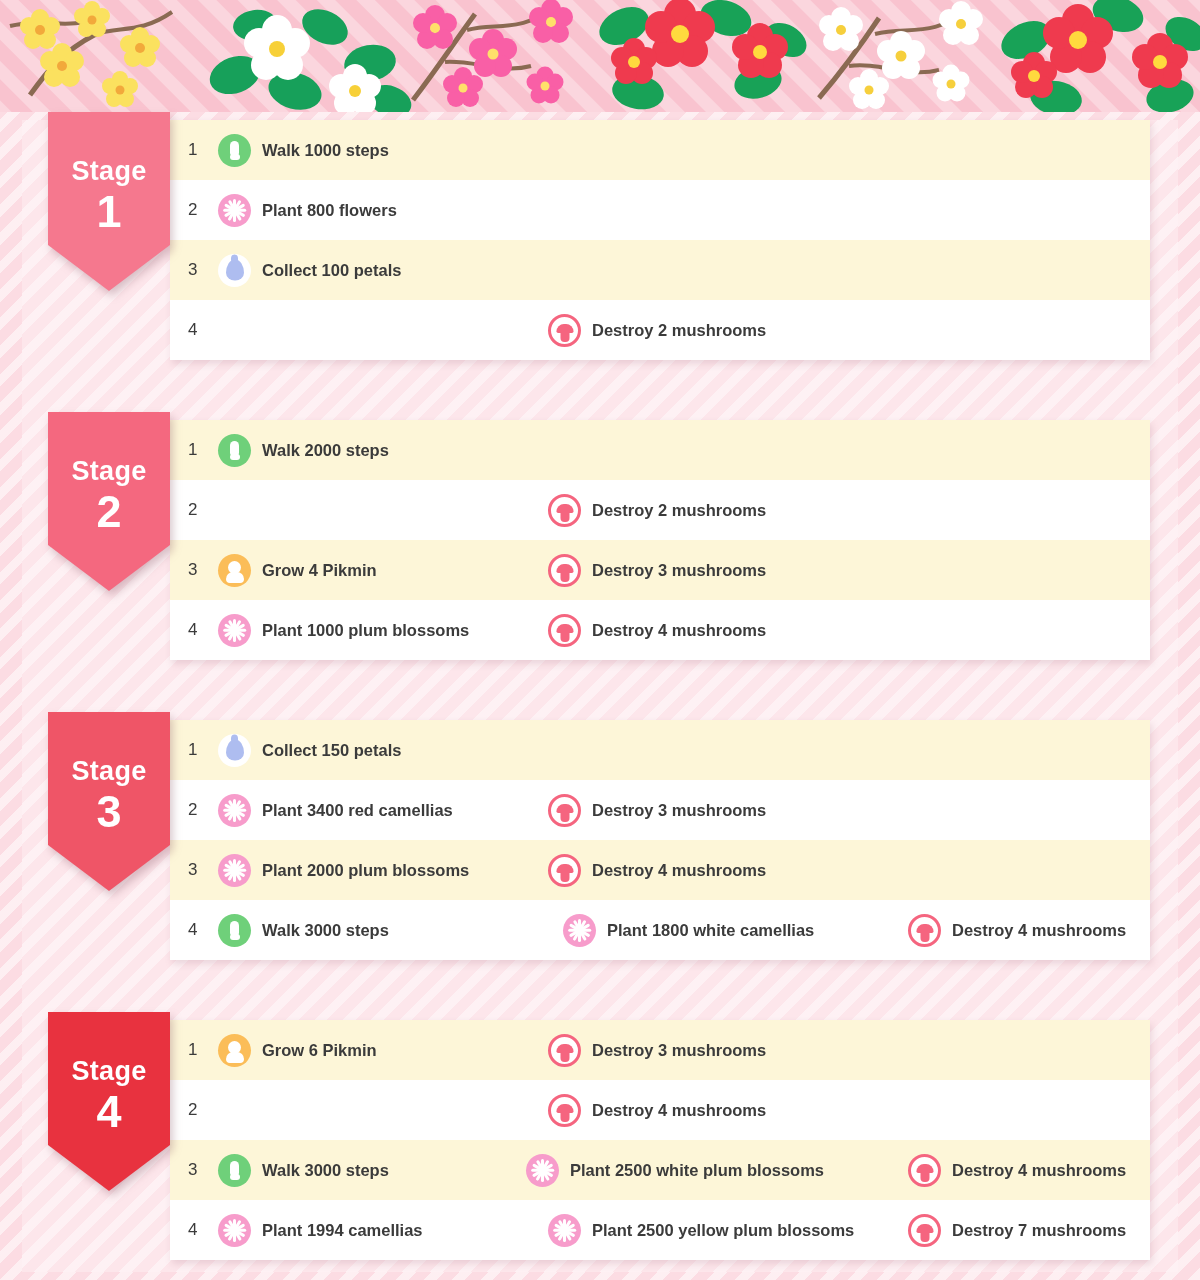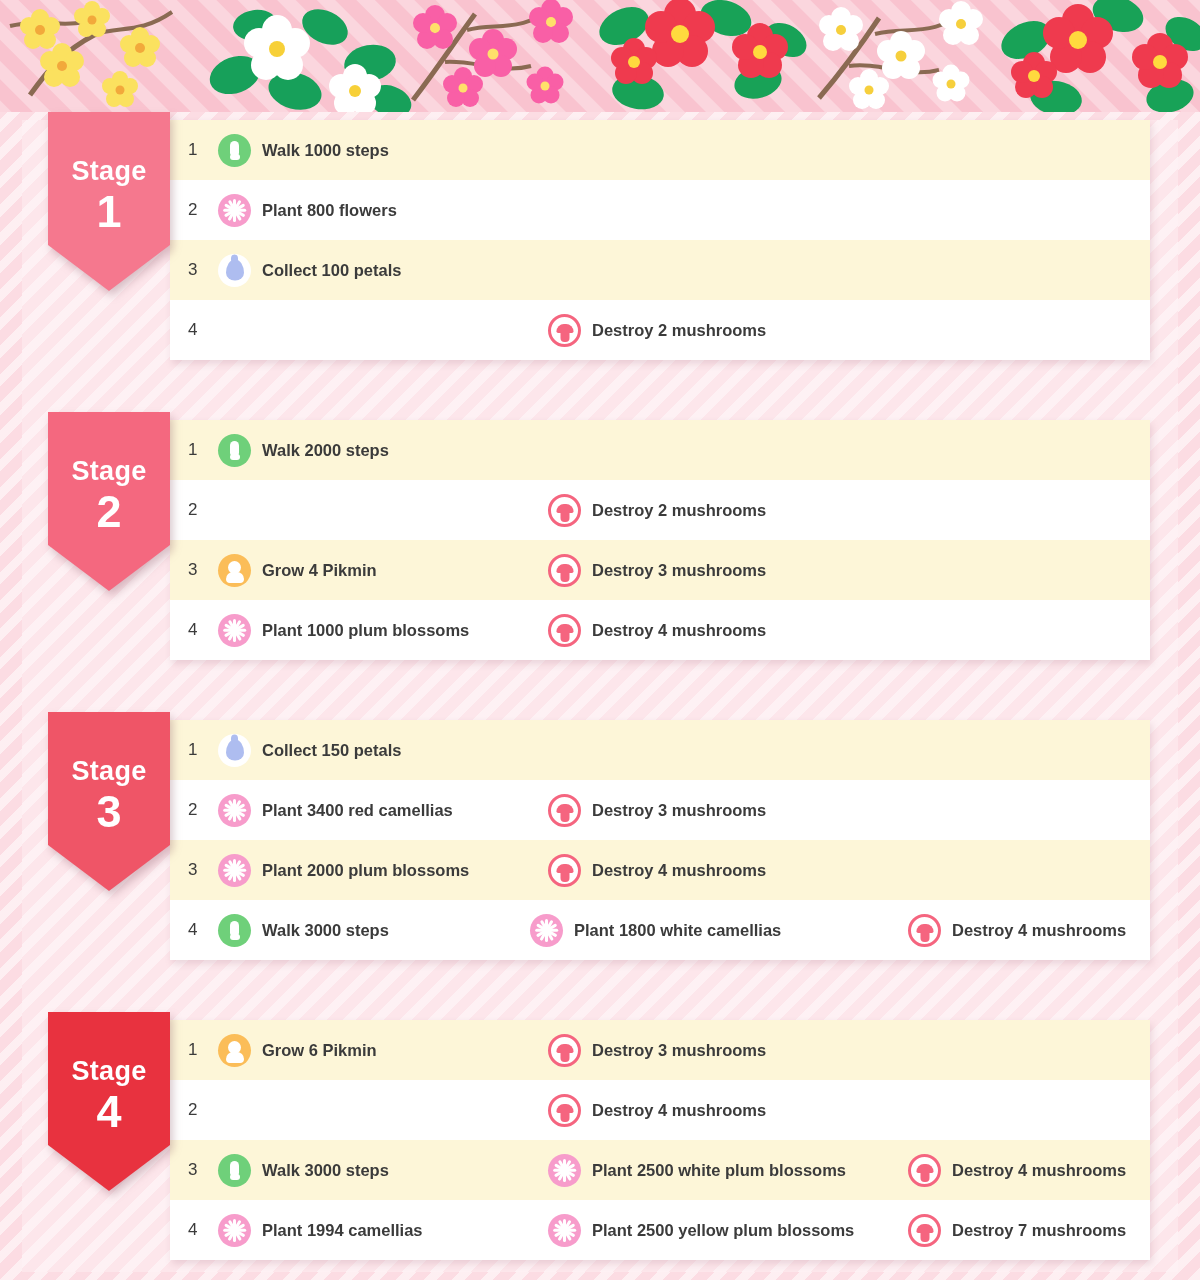--- a/index.html
+++ b/index.html
@@ -689,21 +689,21 @@
             </span>
             <span class="task-label">Destroy 4 mushrooms</span>
           </div>
         </div>
         <div class="row plain" style="position: relative;">
           <div class="row-num">4</div>
           <div class="task">
             <span class="ic ic-steps"></span>
             <span class="task-label">Walk 3000 steps</span>
           </div>
-          <div class="task" style="position: absolute; left: 360px;">
+          <div class="task" style="position: absolute; left: 393px;">
             <span class="ic ic-flower">
               <span class="petal-wrap">
                 <i></i>
                 <i></i>
                 <i></i>
                 <i></i>
                 <i></i>
                 <i></i>
               </span>
             </span>
@@ -754,67 +754,67 @@
             </span>
             <span class="task-label">Destroy 4 mushrooms</span>
           </div>
         </div>
         <div class="row alt" style="position: relative;">
           <div class="row-num">3</div>
           <div class="task">
             <span class="ic ic-steps"></span>
             <span class="task-label">Walk 3000 steps</span>
           </div>
+          <div class="task" style="position: absolute; left: 356px;">
+            <span class="ic ic-flower">
+              <span class="petal-wrap">
+                <i></i>
+                <i></i>
+                <i></i>
+                <i></i>
+                <i></i>
+                <i></i>
+              </span>
+            </span>
+            <span class="task-label">Plant 2500 white plum blossoms</span>
+          </div>
+          <div class="task" style="position: absolute; left: 738px;">
+            <span class="ic ic-mush">
+              <span class="cap"></span>
+              <span class="stem"></span>
+            </span>
+            <span class="task-label">Destroy 4 mushrooms</span>
+          </div>
+        </div>
+        <div class="row plain" style="position: relative;">
+          <div class="row-num">4</div>
+          <div class="task">
+            <span class="ic ic-flower">
+              <span class="petal-wrap">
+                <i></i>
+                <i></i>
+                <i></i>
+                <i></i>
+                <i></i>
+                <i></i>
+              </span>
+            </span>
+            <span class="task-label">Plant 1994 camellias</span>
+          </div>
           <div class="task" style="position: absolute; left: 378px;">
             <span class="ic ic-flower">
               <span class="petal-wrap">
                 <i></i>
                 <i></i>
                 <i></i>
                 <i></i>
                 <i></i>
                 <i></i>
               </span>
             </span>
-            <span class="task-label">Plant 2500 white plum blossoms</span>
-          </div>
-          <div class="task" style="position: absolute; left: 738px;">
-            <span class="ic ic-mush">
-              <span class="cap"></span>
-              <span class="stem"></span>
-            </span>
-            <span class="task-label">Destroy 4 mushrooms</span>
-          </div>
-        </div>
-        <div class="row plain" style="position: relative;">
-          <div class="row-num">4</div>
-          <div class="task">
-            <span class="ic ic-flower">
-              <span class="petal-wrap">
-                <i></i>
-                <i></i>
-                <i></i>
-                <i></i>
-                <i></i>
-                <i></i>
-              </span>
-            </span>
-            <span class="task-label">Plant 1994 camellias</span>
-          </div>
-          <div class="task" style="position: absolute; left: 378px;">
-            <span class="ic ic-flower">
-              <span class="petal-wrap">
-                <i></i>
-                <i></i>
-                <i></i>
-                <i></i>
-                <i></i>
-                <i></i>
-              </span>
-            </span>
             <span class="task-label">Plant 2500 yellow plum blossoms</span>
           </div>
           <div class="task" style="position: absolute; left: 738px;">
             <span class="ic ic-mush">
               <span class="cap"></span>
               <span class="stem"></span>
             </span>
             <span class="task-label">Destroy 7 mushrooms</span>
           </div>
         </div>

